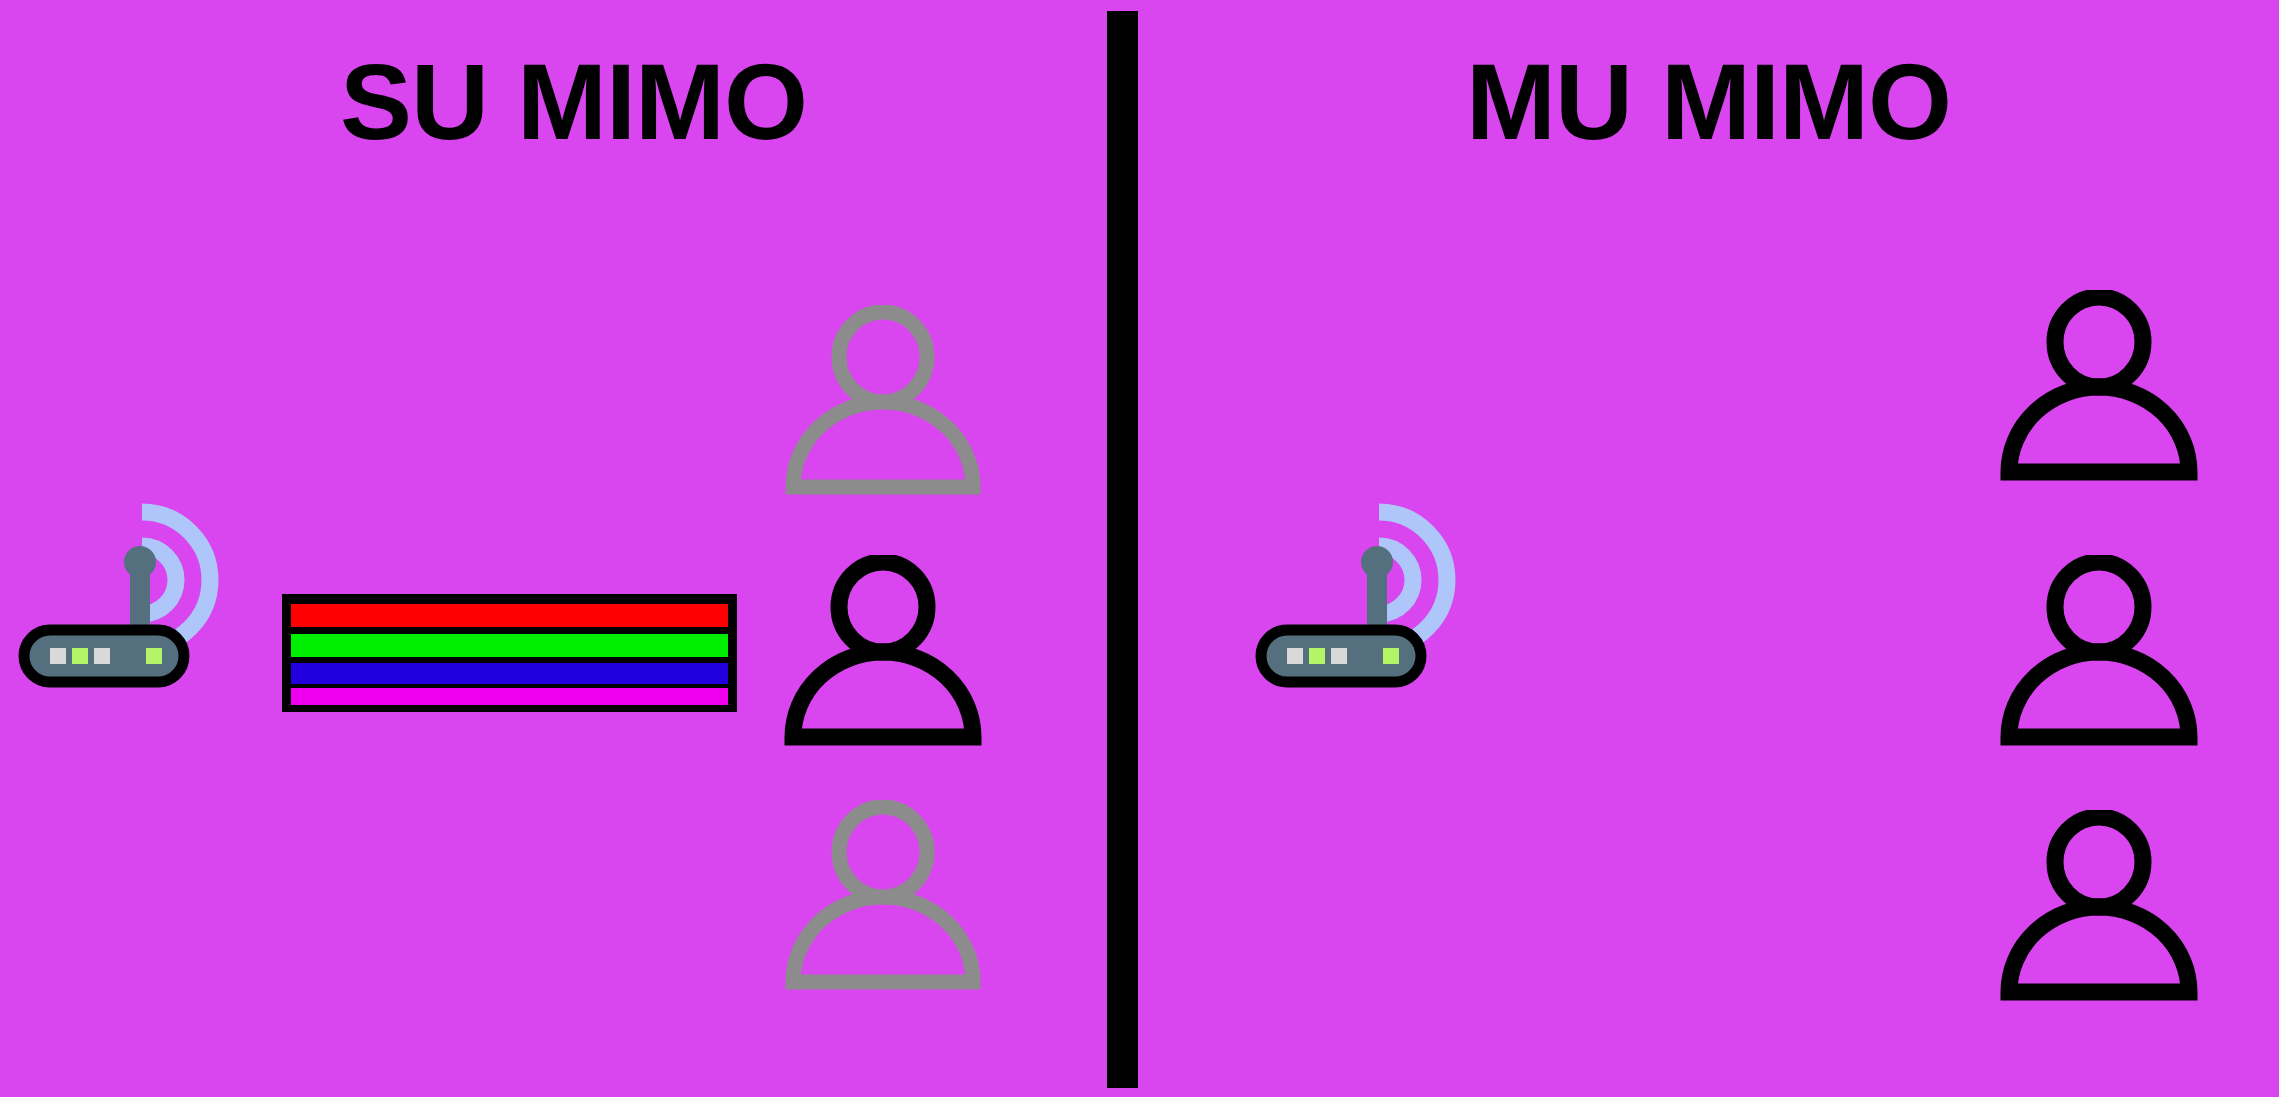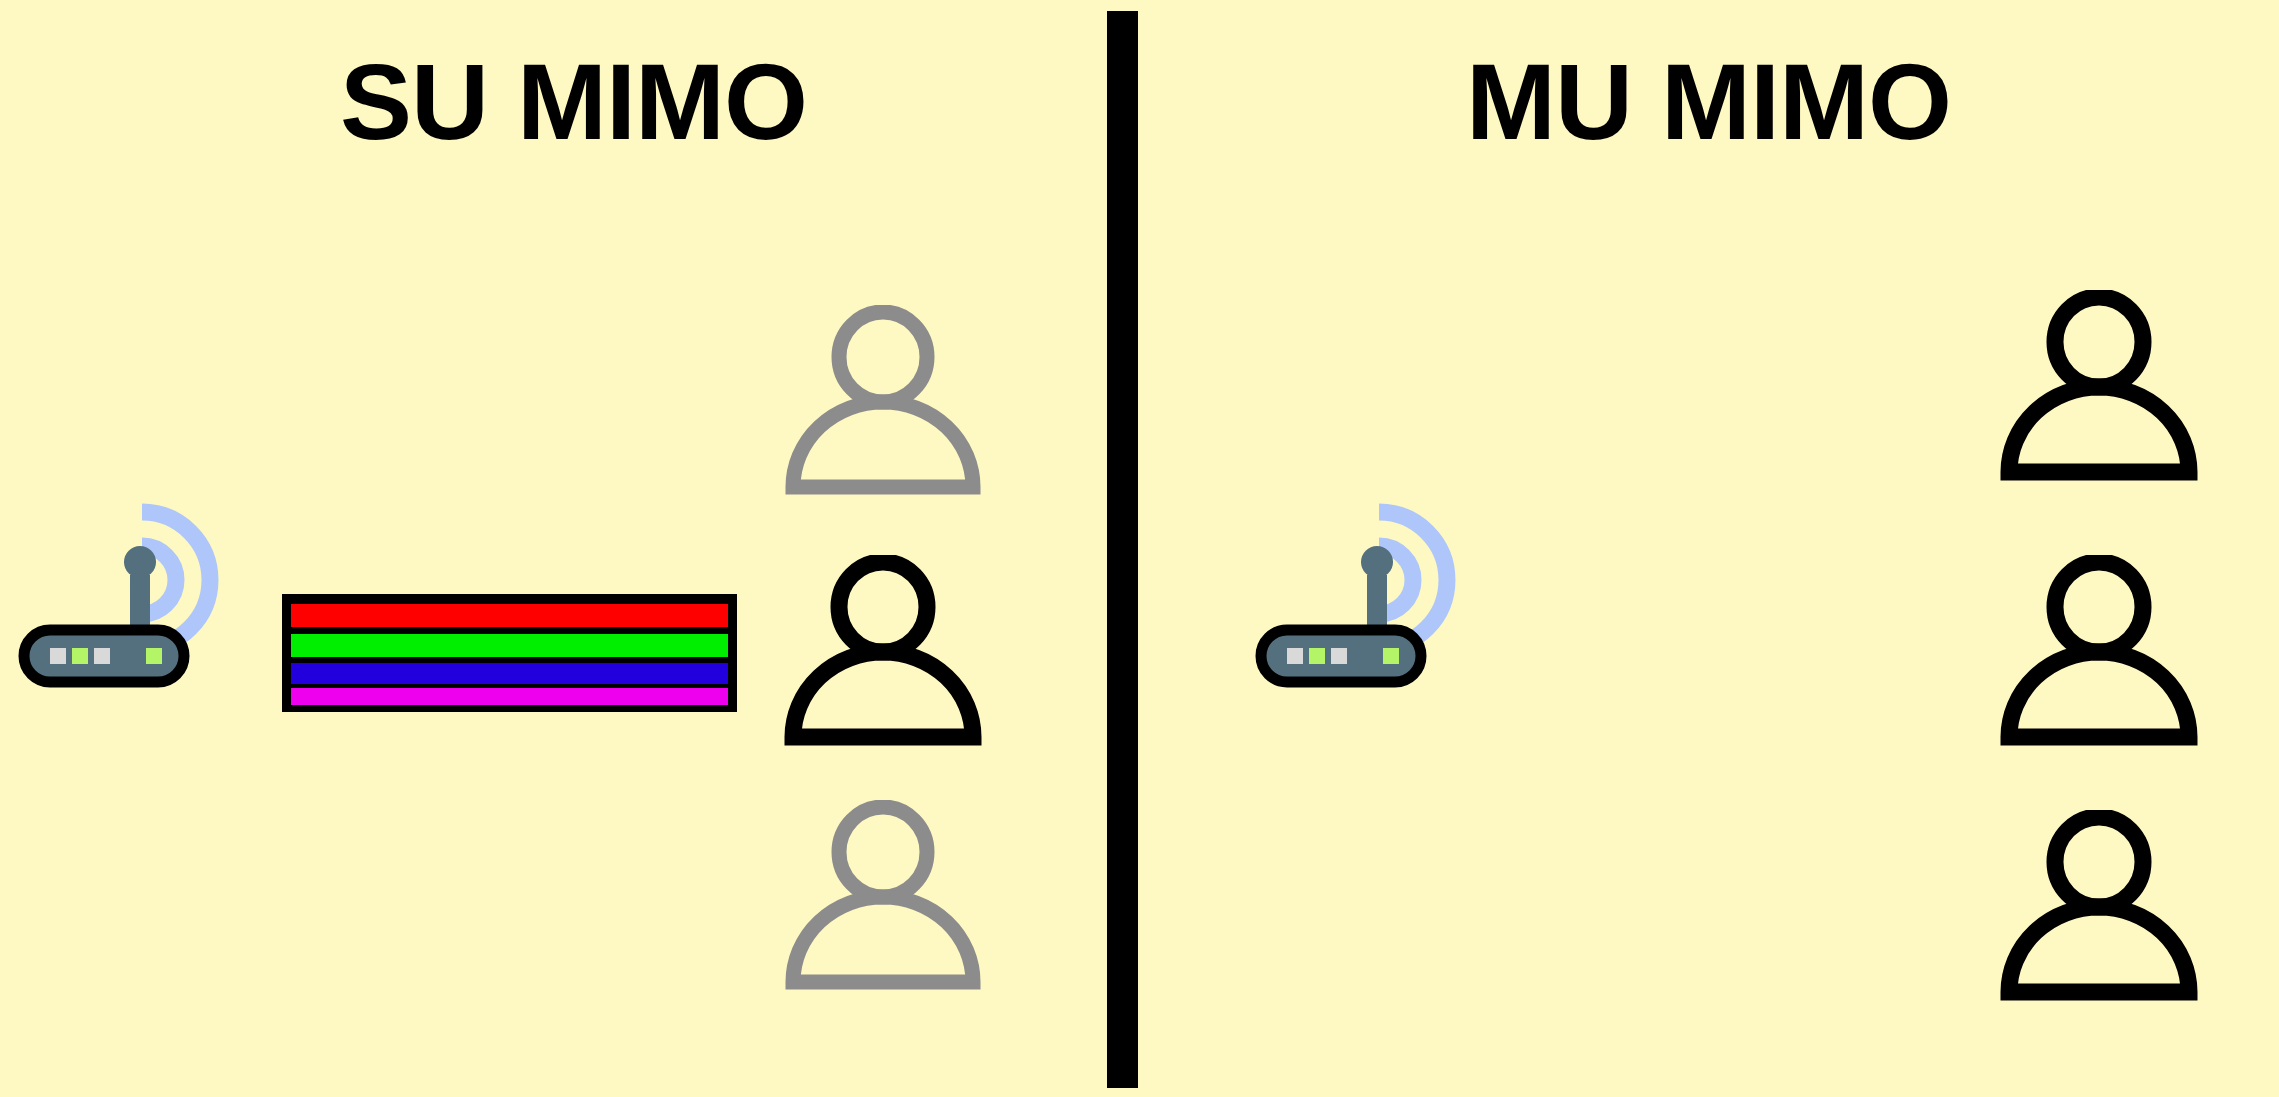--- a/index.html
+++ b/index.html
@@ -7,21 +7,21 @@
     padding: 0;
     background: #ffffff;
   }
   body {
     font-family: "Liberation Sans", sans-serif;
   }
   #stage {
     position: relative;
     width: 2279px;
     height: 1097px;
-    background: #fef9c3;
+    background: #d946ef;
     overflow: hidden;
   }
   .panel {
     position: absolute;
     top: 0;
     height: 1097px;
   }
   #panel-su { left: 0; width: 1107px; }
   #panel-mu { left: 1138px; width: 1141px; }
 

